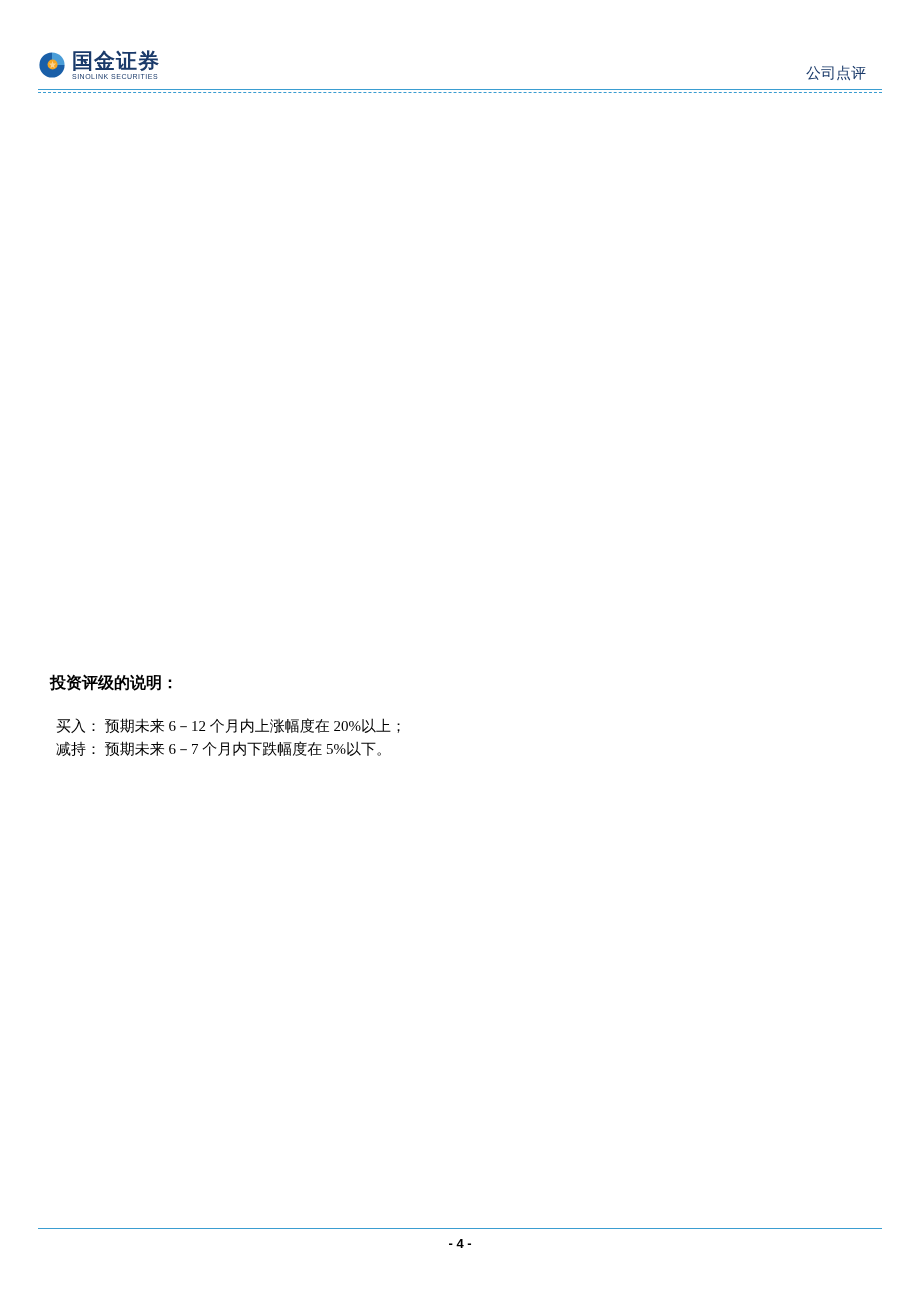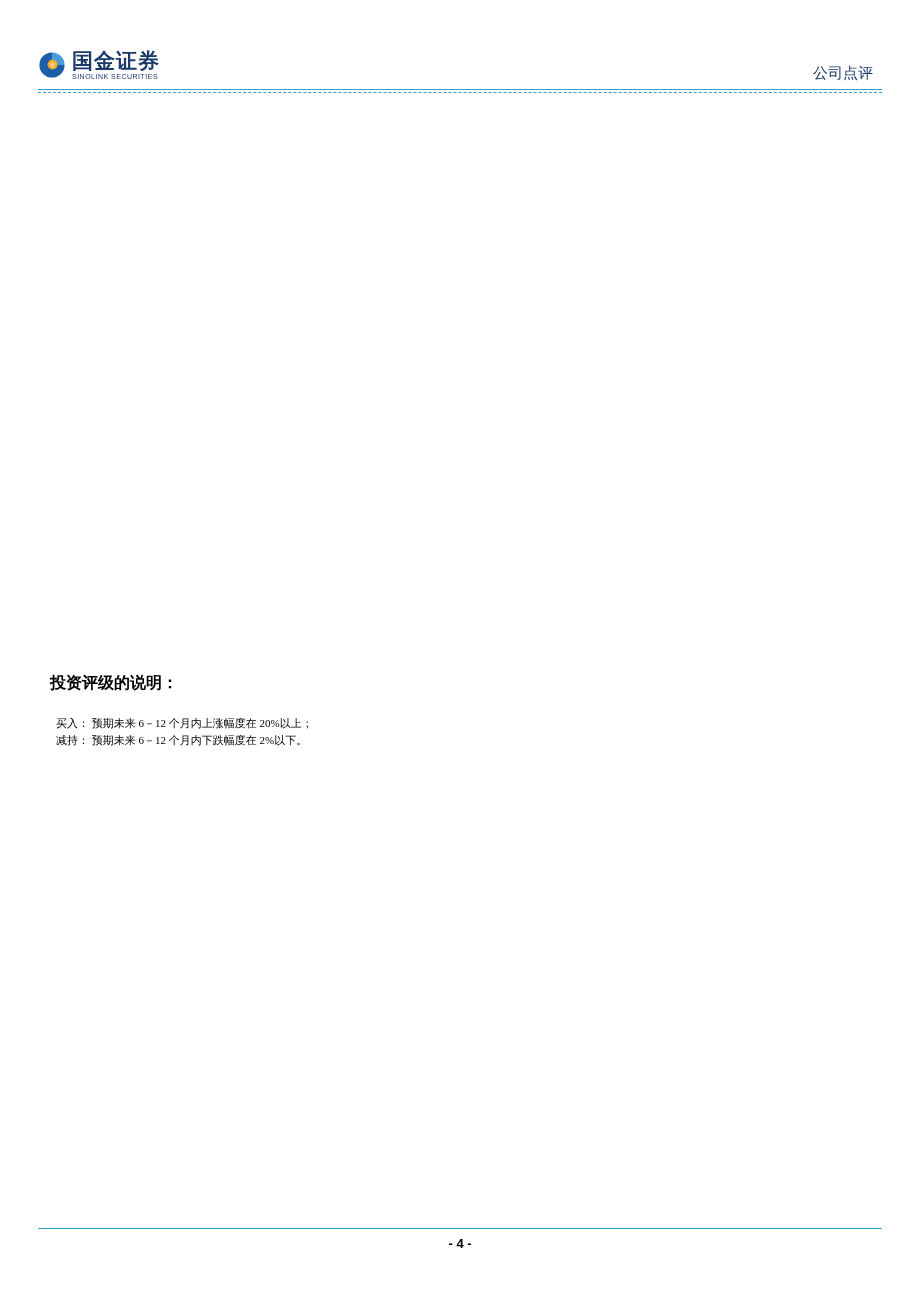--- a/index.html
+++ b/index.html
@@ -57,21 +57,21 @@
     }
     .logo-text-en {
       font-family: Arial, sans-serif;
       font-size: 7px;
       color: #1a3a6a;
       letter-spacing: 0.5px;
       margin-top: 2px;
     }
     .doc-type {
       position: absolute;
-      right: 9px;
+      right: 16px;
       top: 14px;
       font-family: "KaiTi", "STKaiti", serif;
       font-size: 15px;
       color: #1a3a6a;
     }
     .content {
       position: absolute;
       top: 673px;
       left: 50px;
       right: 50px;
@@ -80,21 +80,21 @@
       font-family: "KaiTi", "STKaiti", serif;
       font-size: 16px;
       font-weight: bold;
       color: #000000;
       margin-bottom: 21px;
     }
     .rating-list {
       list-style: none;
     }
     .rating-item {
-      font-size: 11px;
+      font-size: 15px;
       color: #000000;
       line-height: 1.55;
       padding-left: 6px;
       font-family: "SimSun", "Songti SC", serif;
     }
     .rating-label {
       display: inline;
     }
     .rating-desc {
       display: inline;
@@ -139,20 +139,20 @@
 
 <div class="content">
   <div class="section-title">投资评级的说明：</div>
   <ul class="rating-list">
     <li class="rating-item">
       <span class="rating-label">买入：</span>
       <span class="rating-desc">预期未来 6－12 个月内上涨幅度在 20%以上；</span>
     </li>
     <li class="rating-item">
       <span class="rating-label">减持：</span>
-      <span class="rating-desc">预期未来 6－12 个月内下跌幅度在 2%以下。</span>
+      <span class="rating-desc">预期未来 6－7 个月内下跌幅度在 5%以下。</span>
     </li>
   </ul>
 </div>
 
 <div class="footer">
   <span class="page-number">- 4 -</span>
 </div>
 
 </body></html>

